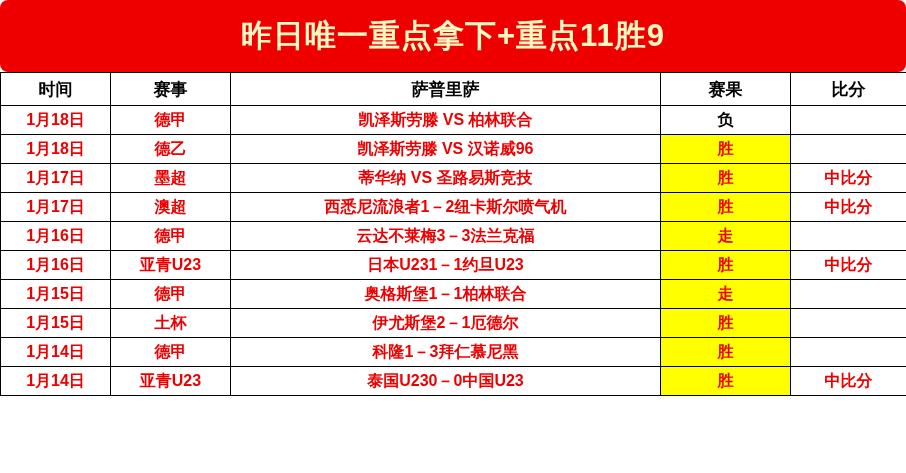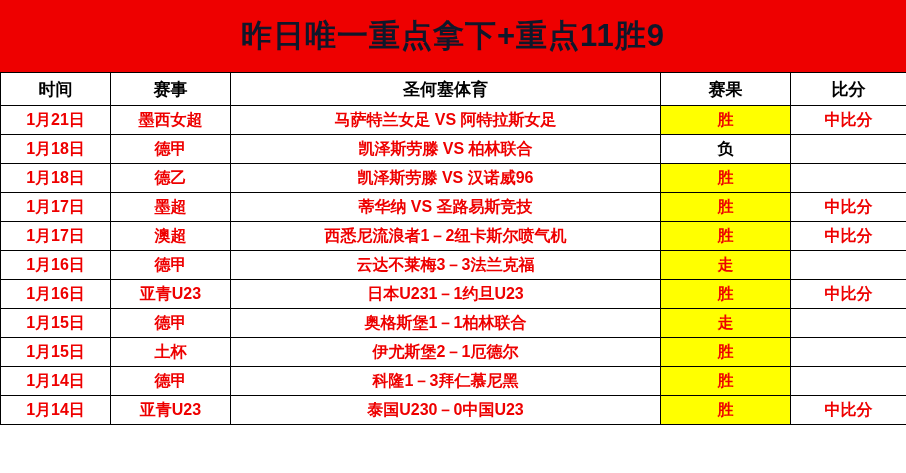--- a/index.html
+++ b/index.html
@@ -16,28 +16,29 @@
   .sheet {
     width: 906px;
     height: 473px;
     box-sizing: border-box;
     background: #ffffff;
     display: flex;
     flex-direction: column;
   }
   .banner {
     background: #ee0000;
-    color: #0f172a;
+    color: #fef9c3;
     height: 72px;
     display: flex;
     align-items: center;
     justify-content: center;
     font-size: 31px;
     font-weight: bold;
     letter-spacing: 1px;
+    border-radius: 8px;
   }
   table.grid {
     border-collapse: collapse;
     table-layout: fixed;
     width: 906px;
     padding-left: 8px;
   }
   table.grid td, table.grid th {
     border: 1px solid #000000;
     text-align: center;
@@ -80,33 +81,26 @@
       <col class="col-time">
       <col class="col-league">
       <col class="col-match">
       <col class="col-result">
       <col class="col-score">
     </colgroup>
     <thead>
       <tr>
         <th>时间</th>
         <th>赛事</th>
-        <th>圣何塞体育</th>
+        <th>萨普里萨</th>
         <th>赛果</th>
         <th>比分</th>
       </tr>
     </thead>
     <tbody id="table-body">
-        <tr>
-          <td class="red">1月21日</td>
-          <td class="red">墨西女超</td>
-          <td class="red">马萨特兰女足 VS 阿特拉斯女足</td>
-          <td class="red cell-yellow">胜</td>
-          <td class="red">中比分</td>
-        </tr>
         <tr>
           <td class="red">1月18日</td>
           <td class="red">德甲</td>
           <td class="red">凯泽斯劳滕 VS 柏林联合</td>
           <td class="black cell-white">负</td>
           <td class="red"></td>
         </tr>
         <tr>
           <td class="red">1月18日</td>
           <td class="red">德乙</td>

